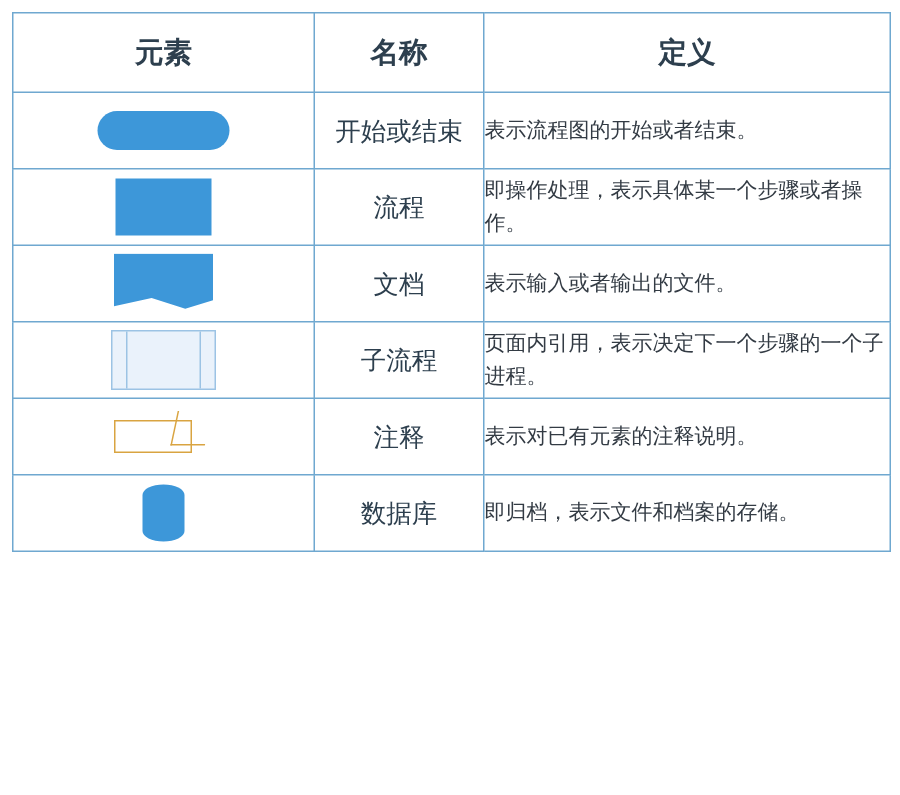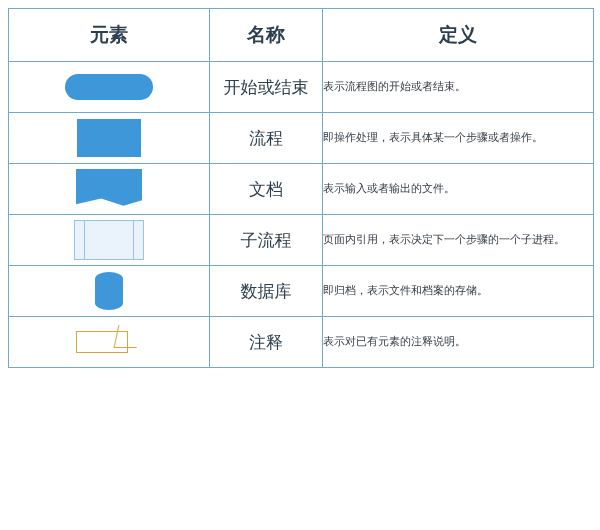--- a/index.html
+++ b/index.html
@@ -44,21 +44,21 @@
     height: 50px;
     text-align: center;
   }
   td.cell-name {
     text-align: center;
     font-size: 17px;
     color: #2d3f4e;
     padding: 4px 6px;
   }
   td.cell-def {
-    font-size: 11px;
+    font-size: 14px;
     color: #333b44;
     line-height: 1.55;
     padding: 6px 10px;
     text-align: left;
   }
   .shape-wrap {
     display: flex;
     align-items: center;
     justify-content: center;
     height: 50px;
@@ -180,36 +180,36 @@
             <div class="sh-subprocess"></div>
           </div>
         </td>
         <td class="cell-name">子流程</td>
         <td class="cell-def">页面内引用，表示决定下一个步骤的一个子进程。</td>
       </tr>
 
       <tr>
         <td class="cell-elem">
           <div class="shape-wrap">
-            <div class="sh-database"></div>
-          </div>
-        </td>
-        <td class="cell-name">数据库</td>
-        <td class="cell-def">即归档，表示文件和档案的存储。</td>
-      </tr>
-
-      <tr>
-        <td class="cell-elem">
-          <div class="shape-wrap">
             <div class="sh-annotation">
               <div class="box"></div>
               <div class="tail"></div>
             </div>
           </div>
         </td>
         <td class="cell-name">注释</td>
         <td class="cell-def">表示对已有元素的注释说明。</td>
       </tr>
 
+      <tr>
+        <td class="cell-elem">
+          <div class="shape-wrap">
+            <div class="sh-database"></div>
+          </div>
+        </td>
+        <td class="cell-name">数据库</td>
+        <td class="cell-def">即归档，表示文件和档案的存储。</td>
+      </tr>
+
 
     </tbody>
   </table>
 </div>
 
 </body></html>

